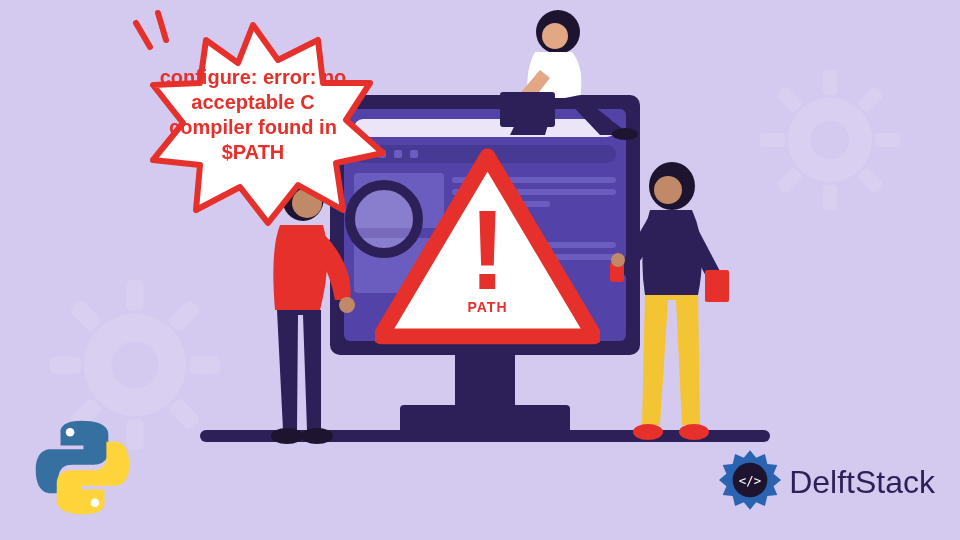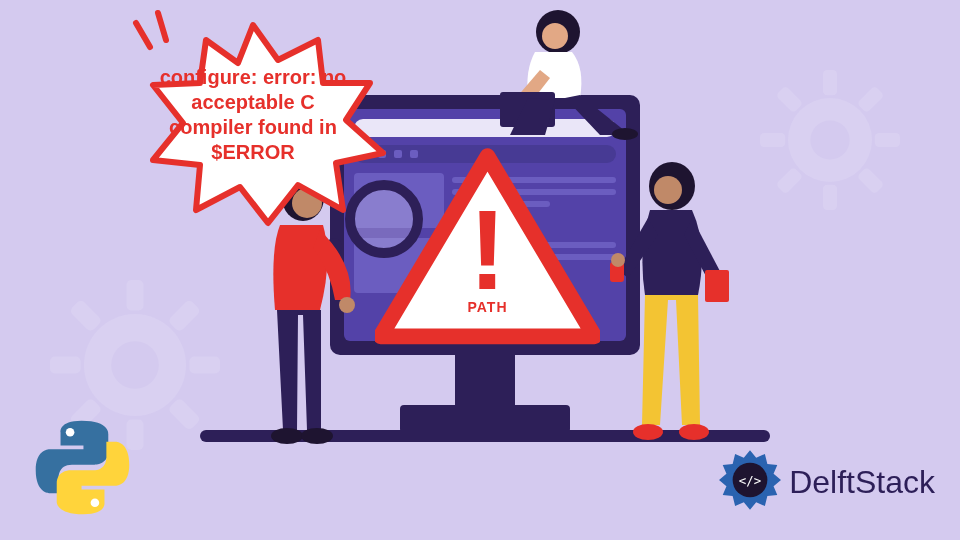--- a/index.html
+++ b/index.html
@@ -333,21 +333,21 @@
     <ellipse cx="84" cy="272" rx="15" ry="8" fill="#e6302b"></ellipse>
   </svg>
 </div>
 
 <div class="bubble">
   <svg width="310" height="240" viewBox="0 0 310 240">
     <polygon points="155,20 180,55 220,35 225,78 272,78 248,115 285,148 238,158 245,205 200,180 170,218 142,182 98,205 102,160 55,155 85,118 55,80 102,78 108,35 140,58" fill="#ffffff" stroke="#e6302b" stroke-width="6" stroke-linejoin="round"></polygon>
     <line x1="38" y1="18" x2="52" y2="42" stroke="#e6302b" stroke-width="6" stroke-linecap="round"></line>
     <line x1="60" y1="8" x2="68" y2="35" stroke="#e6302b" stroke-width="6" stroke-linecap="round"></line>
   </svg>
-  <div class="bubble-text">configure: error: no acceptable C compiler found in $ERROR</div>
+  <div class="bubble-text">configure: error: no acceptable C compiler found in $PATH</div>
 </div>
 
 <div class="python-logo">
   <svg viewBox="0 0 110 110">
     <path d="M54 6 C30 6 32 18 32 18 L32 32 L56 32 L56 36 L22 36 C22 36 6 34 6 58 C6 82 20 82 20 82 L30 82 L30 66 C30 66 29 52 44 52 L68 52 C68 52 82 52 82 38 L82 20 C82 20 84 6 54 6 Z" fill="#3670a0"></path>
     <circle cx="42" cy="18" r="4.5" fill="#ffffff"></circle>
     <path d="M56 104 C80 104 78 92 78 92 L78 78 L54 78 L54 74 L88 74 C88 74 104 76 104 52 C104 28 90 28 90 28 L80 28 L80 44 C80 44 81 58 66 58 L42 58 C42 58 28 58 28 72 L28 90 C28 90 26 104 56 104 Z" fill="#ffd43b"></path>
     <circle cx="68" cy="92" r="4.5" fill="#ffffff"></circle>
   </svg>
 </div>

